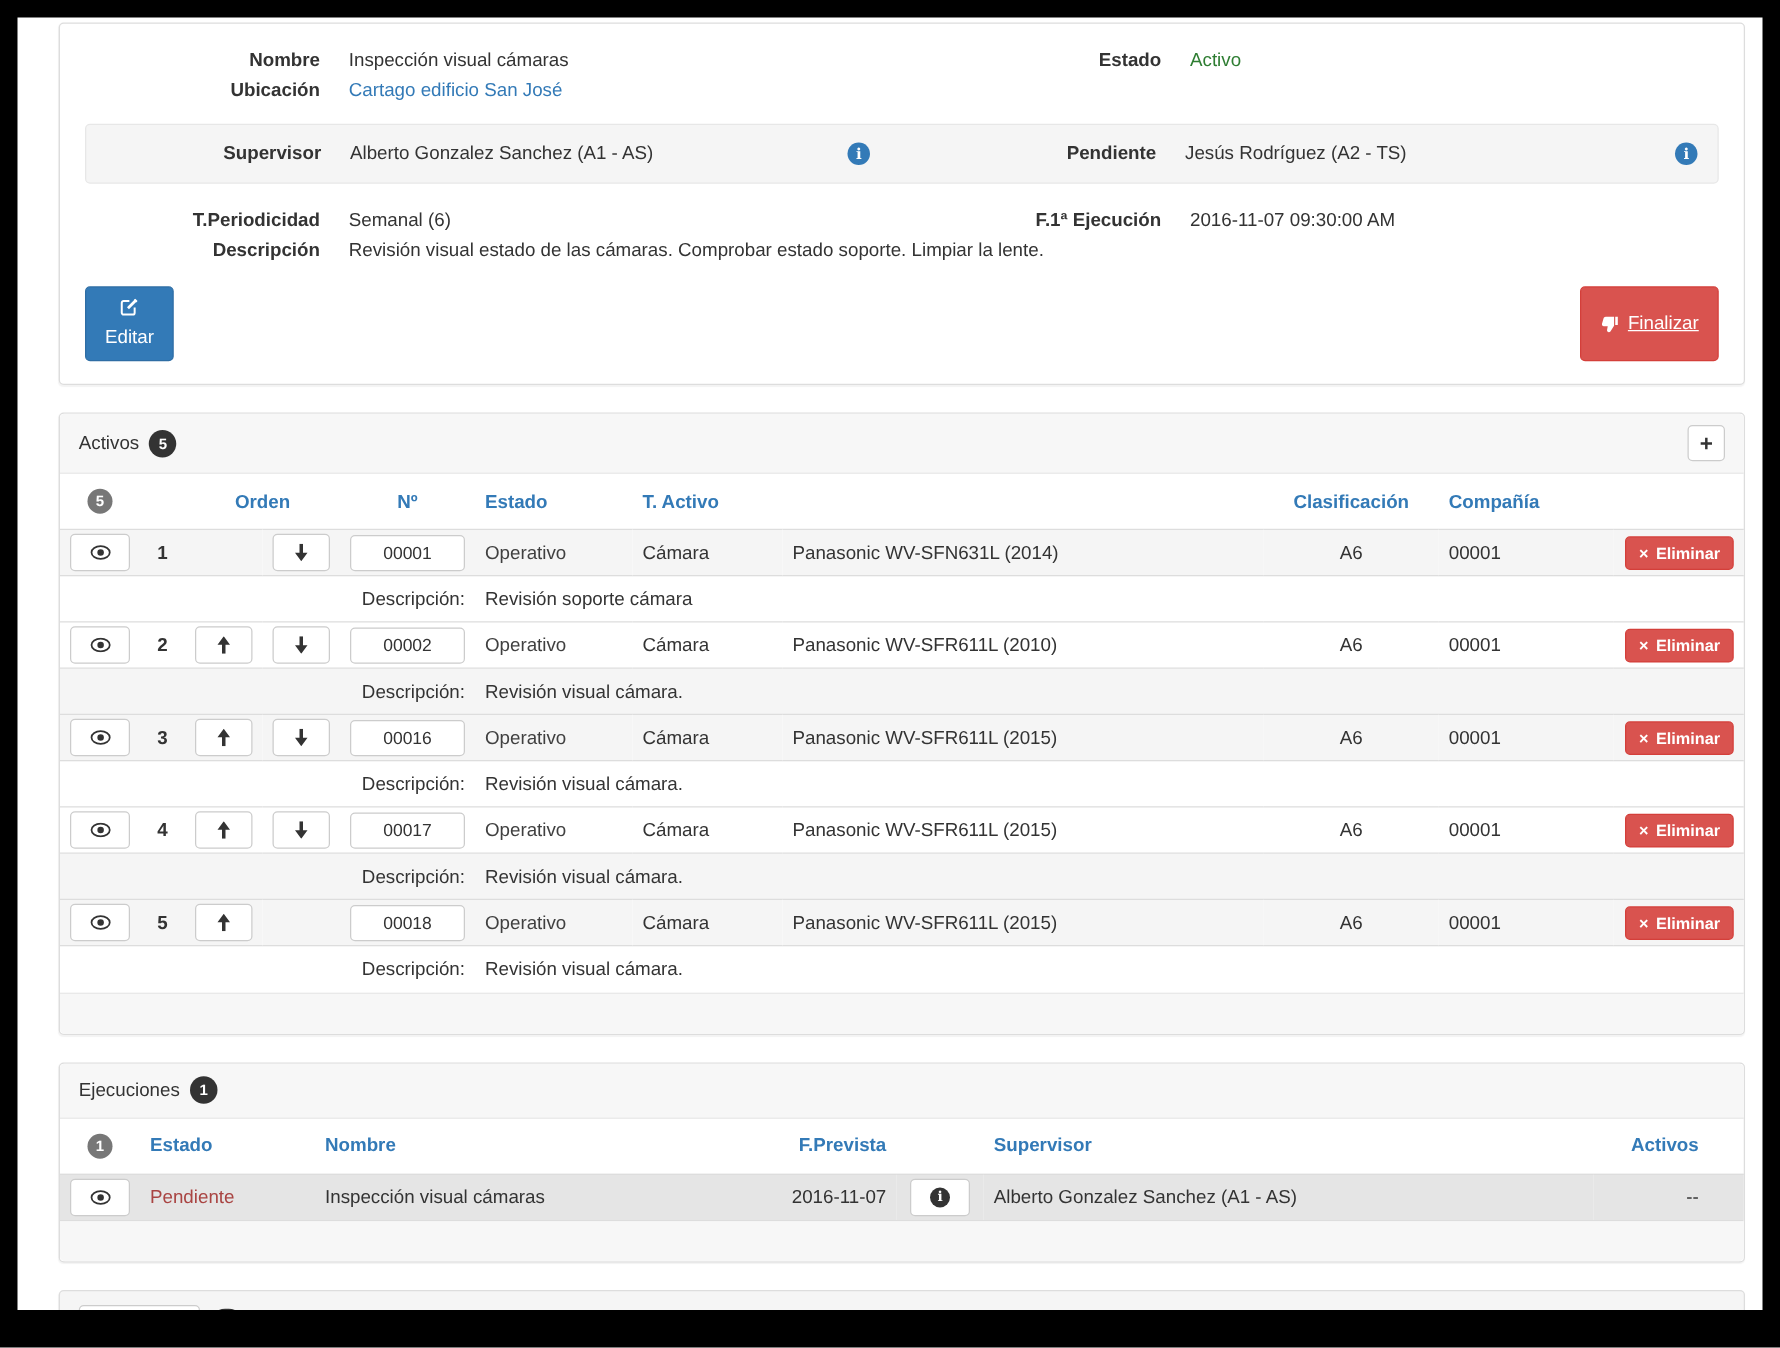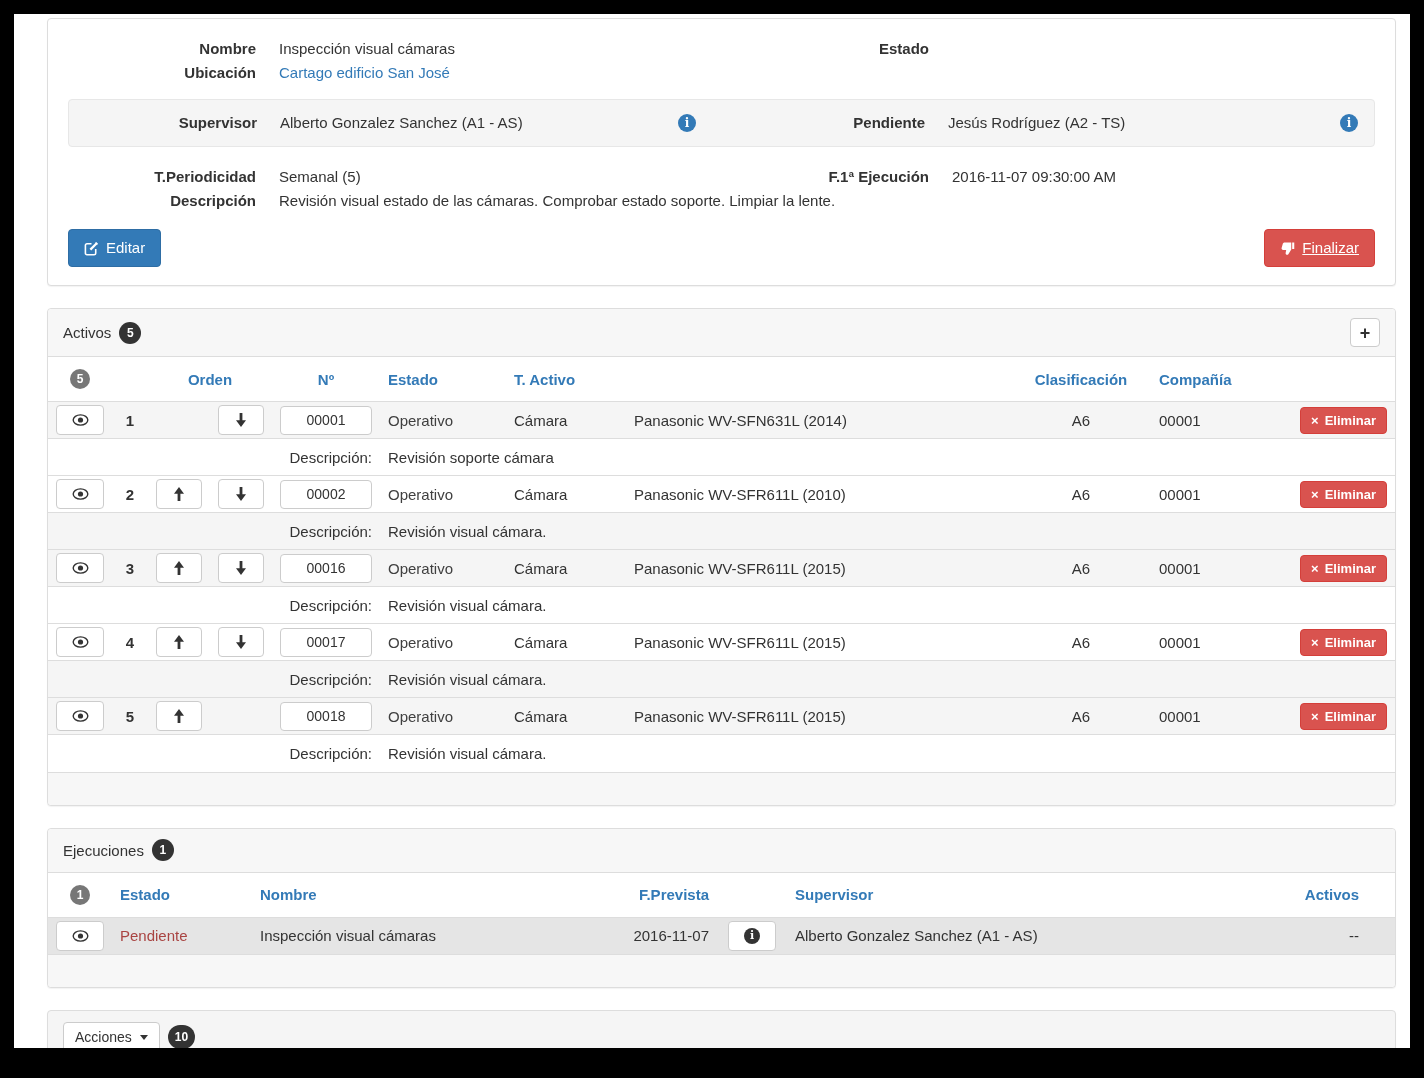--- a/index.html
+++ b/index.html
@@ -35,21 +35,21 @@
     font-family:"DejaVu Serif",serif; font-weight:bold; font-size:12px; flex:0 0 auto;
   }
   .info-circle.dark { background:#333; width:16px; height:16px; font-size:11px; }
   .people-strip .pad-r-left { margin-right:26px; }
   .people-strip .pad-r-right { margin-right:16px; }
   .btn-row { display:flex; justify-content:space-between; margin-top:16px; padding:0 5px; }
   .btn {
     display:inline-flex; align-items:center; gap:7px; border-radius:4px; cursor:pointer;
     font-size:15px; padding:8px 15px; border:1px solid transparent; line-height:20px;
   }
-  .btn-primary { background:#337ab7; border-color:#2e6da4; color:#fff; }
+  .btn-primary { background:#337ab7; border-color:#2e6da4; color:#fff;flex-direction:column; }
   .btn-danger  { background:#d9534f; border-color:#d43f3a; color:#fff;text-decoration:underline; }
   
   .panel-heading {
     background:#f7f7f7; border-bottom:1px solid #ddd; border-radius:4px 4px 0 0;
     padding:9px 15px; display:flex; align-items:center; min-height:44px;
   }
   .panel-heading .title { font-size:15px; }
   .badge-dark {
     display:inline-flex; align-items:center; justify-content:center;
     min-width:22px; height:22px; padding:0 7px; border-radius:11px;
@@ -107,20 +107,21 @@
 </head>
 <body>
 
 <div class="page">
 
   <div class="panel detail-panel">
     <div class="pair-row">
       <div class="lbl">Nombre</div>
       <div class="val">Inspección visual cámaras</div>
       <div class="lbl">Estado</div>
+      <div class="val green">Activo</div>
     </div>
     <div class="pair-row">
       <div class="lbl">Ubicación</div>
       <div class="val"><a href="#">Cartago edificio San José</a></div>
       <div></div>
         <div></div>
     </div>
 
     <div class="people-strip">
       <div class="lbl">Supervisor</div>
@@ -130,21 +131,21 @@
       </div>
       <div class="lbl">Pendiente</div>
       <div class="val val-with-icon">
         <span class="txt">Jesús Rodríguez (A2 - TS)</span>
         <span class="info-circle pad-r-right">i</span>
       </div>
     </div>
 
     <div class="pair-row">
       <div class="lbl">T.Periodicidad</div>
-      <div class="val">Semanal (5)</div>
+      <div class="val">Semanal (6)</div>
       <div class="lbl">F.1ª Ejecución</div>
       <div class="val">2016-11-07 09:30:00 AM</div>
     </div>
     <div class="pair-row">
       <div class="lbl">Descripción</div>
       <div class="val" style="grid-column:2 / 5">Revisión visual estado de las cámaras. Comprobar estado soporte. Limpiar la lente.</div>
     </div>
 
     <div class="btn-row">
       <button class="btn btn-primary">

